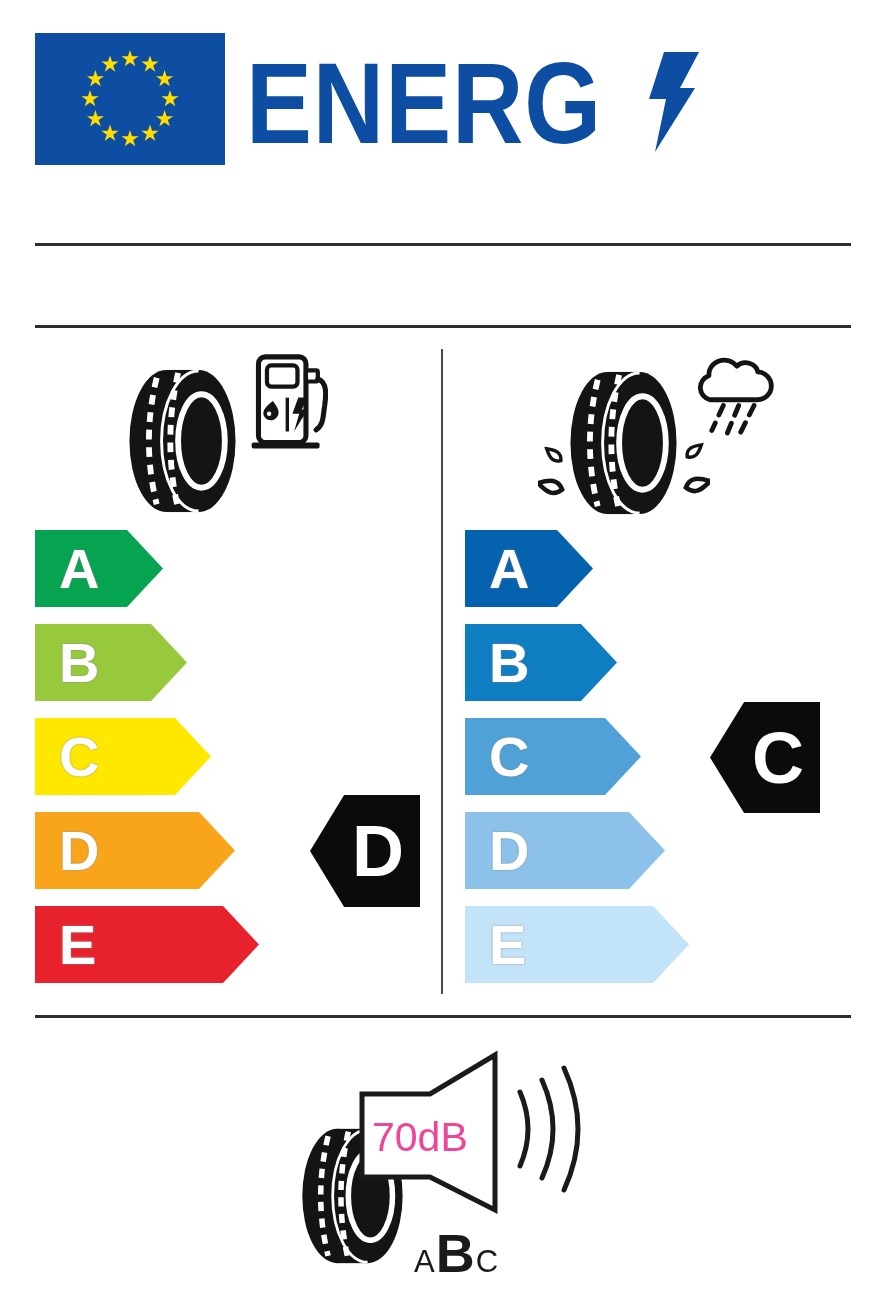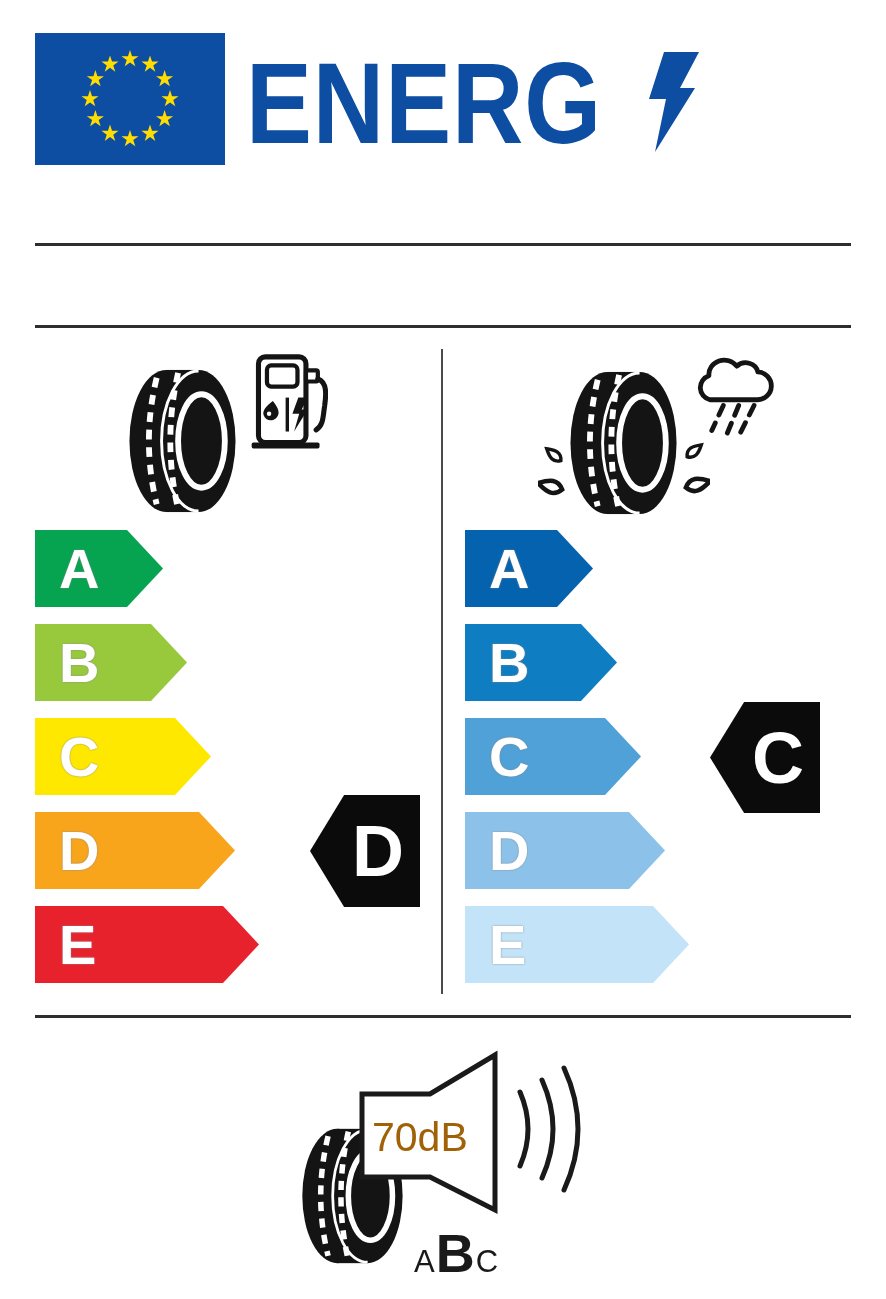--- a/index.html
+++ b/index.html
@@ -25,21 +25,21 @@
   .w1{width:128px;} .w2{width:152px;} .w3{width:176px;} .w4{width:200px;} .w5{width:224px;}
 
   
   .pointer{background:#0b0b0b;color:#fff;font-weight:bold;
            clip-path:polygon(31% 0,100% 0,100% 100%,31% 100%,0 50%);
            display:flex;align-items:center;justify-content:center;}
   #fuel-pointer{left:310px;top:795px;width:110px;height:112px;font-size:72px;padding-left:26px;box-sizing:border-box;}
   #wet-pointer{left:710px;top:702px;width:110px;height:111px;font-size:72px;padding-left:26px;box-sizing:border-box;}
 
   
-  #noise-db{left:372px;top:1114px;font-size:41px;color:#a16207;}
+  #noise-db{left:372px;top:1114px;font-size:41px;color:#ec4899;}
   #noise-scale{left:414px;top:1222px;display:flex;align-items:baseline;color:#1a1a1a;}
   #noise-scale .sml{font-size:31px;}
   #noise-scale .big{font-size:54px;font-weight:bold;margin:0 1px;}
 </style>
 </head>
 <body>
 
 <div id="label">
 
   <svg width="0" height="0" style="position:absolute" aria-hidden="true">

